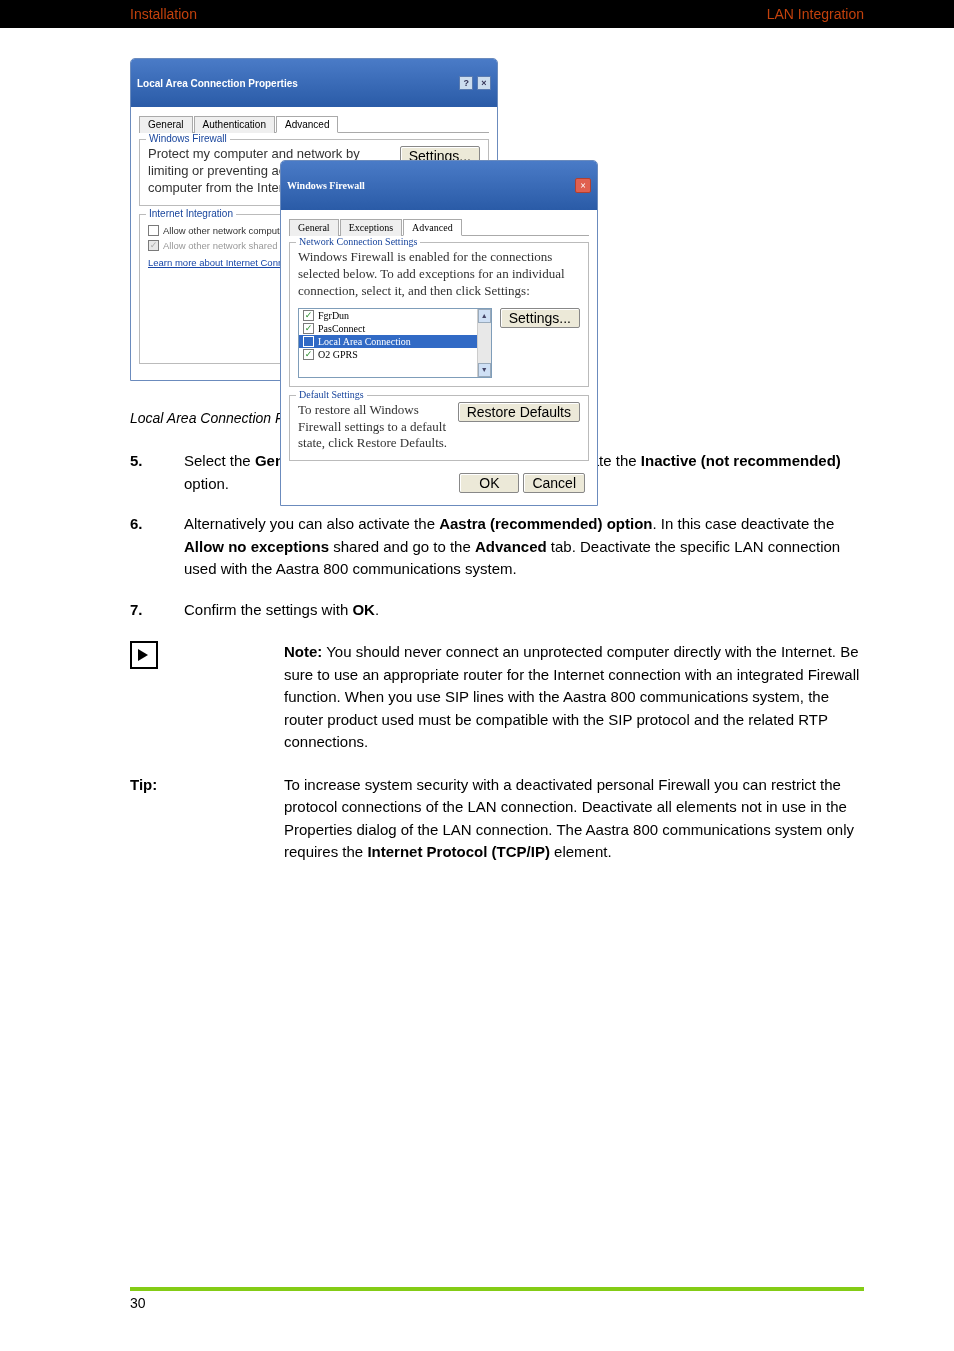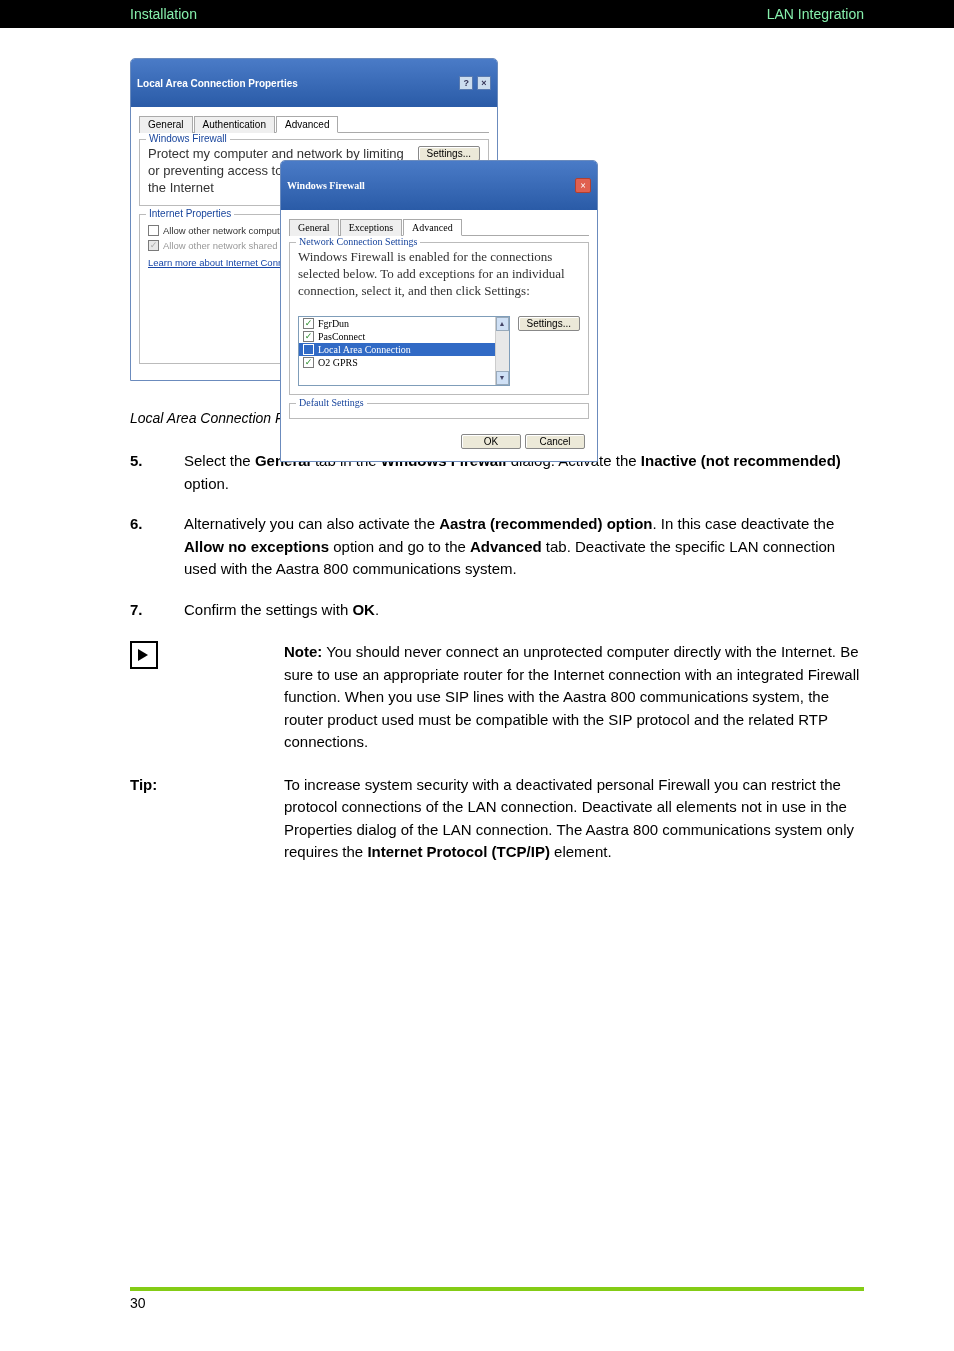--- a/index.html
+++ b/index.html
@@ -7,21 +7,21 @@
       font-family: Georgia, 'Times New Roman', serif;
       background: #fff;
       width: 954px;
       height: 1351px;
       position: relative;
       display: flex;
       flex-direction: column;
     }
     .page-header {
       background: #000;
-      color: #86efac;
+      color: #c2410c;
       display: flex;
       justify-content: space-between;
       padding: 6px 90px 6px 130px;
       font-size: 14px;
       font-family: Arial, Helvetica, sans-serif;
     }
     .content {
       padding: 30px 90px 0 130px;
       flex: 1;
     }
@@ -85,21 +85,21 @@
       color: #17449c;
       font-size: 10px;
     }
     .fs-row { display: flex; justify-content: space-between; align-items: flex-start; gap: 8px; }
     .fs-text { color: #333; font-size: 13px; line-height: 1.3; flex: 1; }
     .xp-btn {
       background: #ece9d8;
       border: 1px solid #888;
       border-radius: 2px;
       padding: 1px 8px;
-      font-size: 10px;
+      font-size: 14px;
       font-family: Tahoma, Arial, sans-serif;
       box-shadow: inset 1px 1px 0 #fff;
     }
     .checkbox-row { display:flex; align-items:flex-start; gap:4px; font-size:9.5px; color:#333; margin-top:4px;}
     .checkbox-row.disabled { color:#999; }
     .checkbox-box { width:11px; height:11px; border:1px solid #7a7a7a; background:#fff; flex-shrink:0; line-height:9px; font-size:9px; text-align:center; color:#2a8c2a;}
     .checkbox-box.disabled { background:#e8e8e8; color:#aaa; }
     .link { color:#1846a8; text-decoration:underline; font-size:9.5px; margin-top:6px; display:block; }
     .win-inner {
       position: absolute;
@@ -210,21 +210,21 @@
           <div class="tab active">Advanced</div>
         </div>
         <div class="fieldset">
           <span class="fieldset-legend">Windows Firewall</span>
           <div class="fs-row">
             <div class="fs-text">Protect my computer and network by limiting or preventing access to this computer from the Internet</div>
             <button class="xp-btn">Settings...</button>
           </div>
         </div>
         <div class="fieldset" style="height:150px;">
-          <span class="fieldset-legend">Internet Properties</span>
+          <span class="fieldset-legend">Internet Integration</span>
           <div class="checkbox-row">
             <div class="checkbox-box"></div>
             <span>Allow other network computer's Intern</span>
           </div>
           <div class="checkbox-row disabled">
             <div class="checkbox-box disabled">✓</div>
             <span>Allow other network shared Internet c</span>
           </div>
           <span class="link">Learn more about Internet Connection Sharing</span>
         </div>
@@ -237,21 +237,21 @@
         <div class="win-close">×</div>
       </div>
       <div class="win-body">
         <div class="tabs">
           <div class="tab">General</div>
           <div class="tab">Exceptions</div>
           <div class="tab active">Advanced</div>
         </div>
         <div class="fieldset">
           <span class="fieldset-legend">Network Connection Settings</span>
-          <div class="fs-text" style="margin-bottom:16px;">Windows Firewall is enabled for the connections selected below. To add exceptions for an individual connection, select it, and then click Settings:</div>
+          <div class="fs-text" style="margin-bottom:8px;">Windows Firewall is enabled for the connections selected below. To add exceptions for an individual connection, select it, and then click Settings:</div>
           <div class="fs-row" style="align-items:flex-start;">
             <div class="conn-list" style="flex:1;">
               <div class="conn-item">
                   <span class="cb">✓</span>
                   <span>FgrDun</span>
                 </div>
               <div class="conn-item">
                   <span class="cb">✓</span>
                   <span>PasConnect</span>
                 </div>
@@ -266,20 +266,24 @@
               <div class="scroll">
                 <div class="scroll-btn">▲</div>
                 <div style="position:absolute;bottom:0;left:0;right:0;" class="scroll-btn">▼</div>
               </div>
             </div>
             <button class="xp-btn">Settings...</button>
           </div>
         </div>
         <div class="fieldset">
           <span class="fieldset-legend">Default Settings</span>
+          <div class="fs-row">
+            <div class="fs-text">To restore all Windows Firewall settings to a default state, click Restore Defaults.</div>
+            <button class="xp-btn">Restore Defaults</button>
+          </div>
         </div>
         <div class="btn-row">
           <button class="xp-btn" style="min-width:60px;">OK</button>
           <button class="xp-btn" style="min-width:60px;">Cancel</button>
         </div>
       </div>
     </div>
   </div>
 
   <div class="caption">Local Area Connection Properties: Windows Firewall</div>
@@ -287,21 +291,21 @@
   <div class="step">
     <div class="step-num">5.</div>
     <div class="step-text">
       <span>Select the </span><b>General</b><span> tab in the </span><b>Windows Firewall</b><span> dialog. Activate the </span><b>Inactive (not recommended)</b><span> option.</span>
     </div>
   </div>
 
   <div class="step">
     <div class="step-num">6.</div>
     <div class="step-text">
-      <span>Alternatively you can also activate the </span><b>Aastra (recommended) option</b><span>. In this case deactivate the </span><b>Allow no exceptions</b><span> option and go to the </span><b>Advanced</b><span> tab. Deactivate the specific LAN connection used with the Aastra 800 communications system.</span>
+      <span>Alternatively you can also activate the </span><b>Aastra (recommended) option</b><span>. In this case deactivate the </span><b>Allow no exceptions</b><span> shared and go to the </span><b>Advanced</b><span> tab. Deactivate the specific LAN connection used with the Aastra 800 communications system.</span>
     </div>
   </div>
 
   <div class="step">
     <div class="step-num">7.</div>
     <div class="step-text">
       <span>Confirm the settings with </span><b>OK</b><span>.</span>
     </div>
   </div>
 

